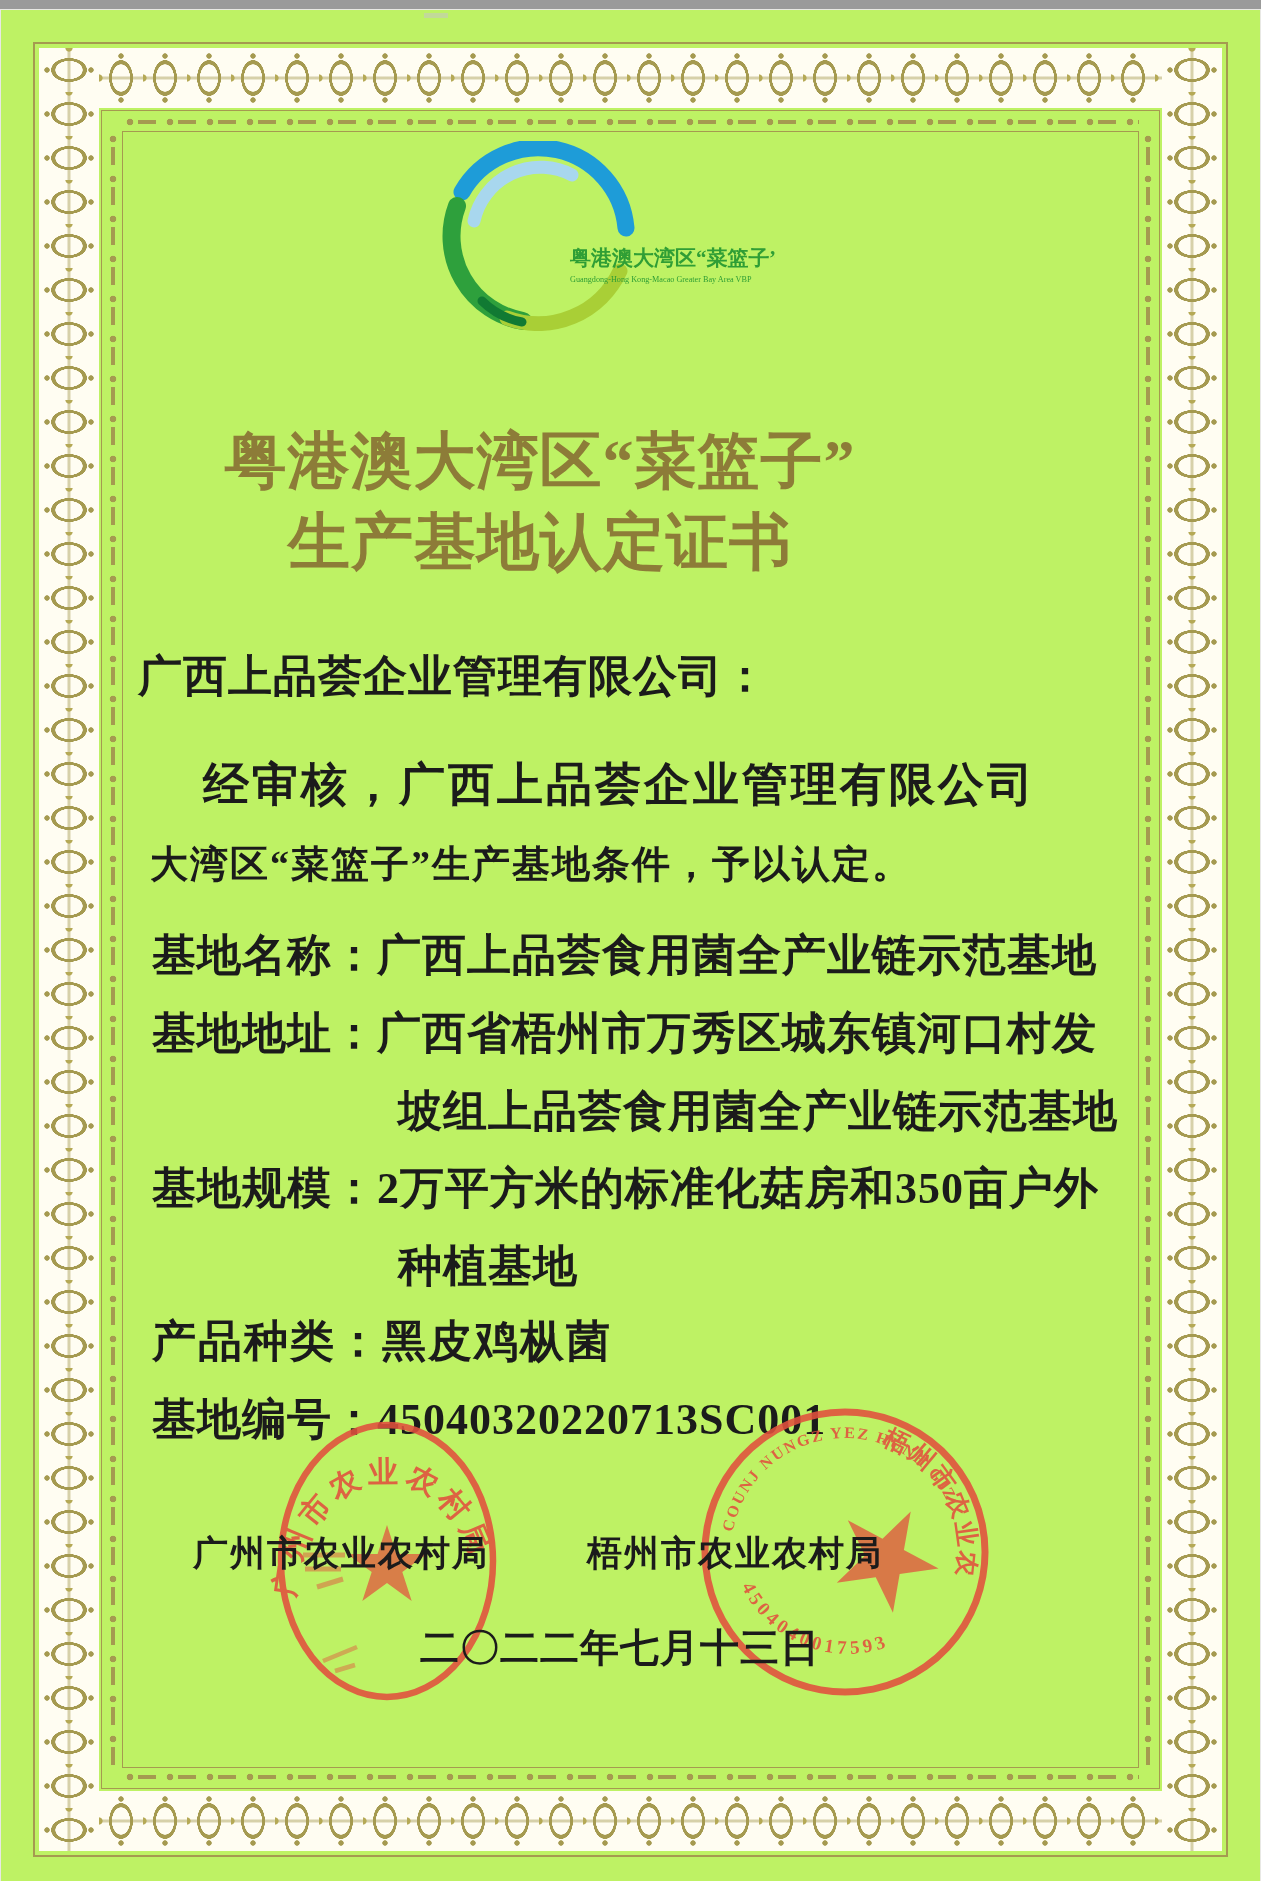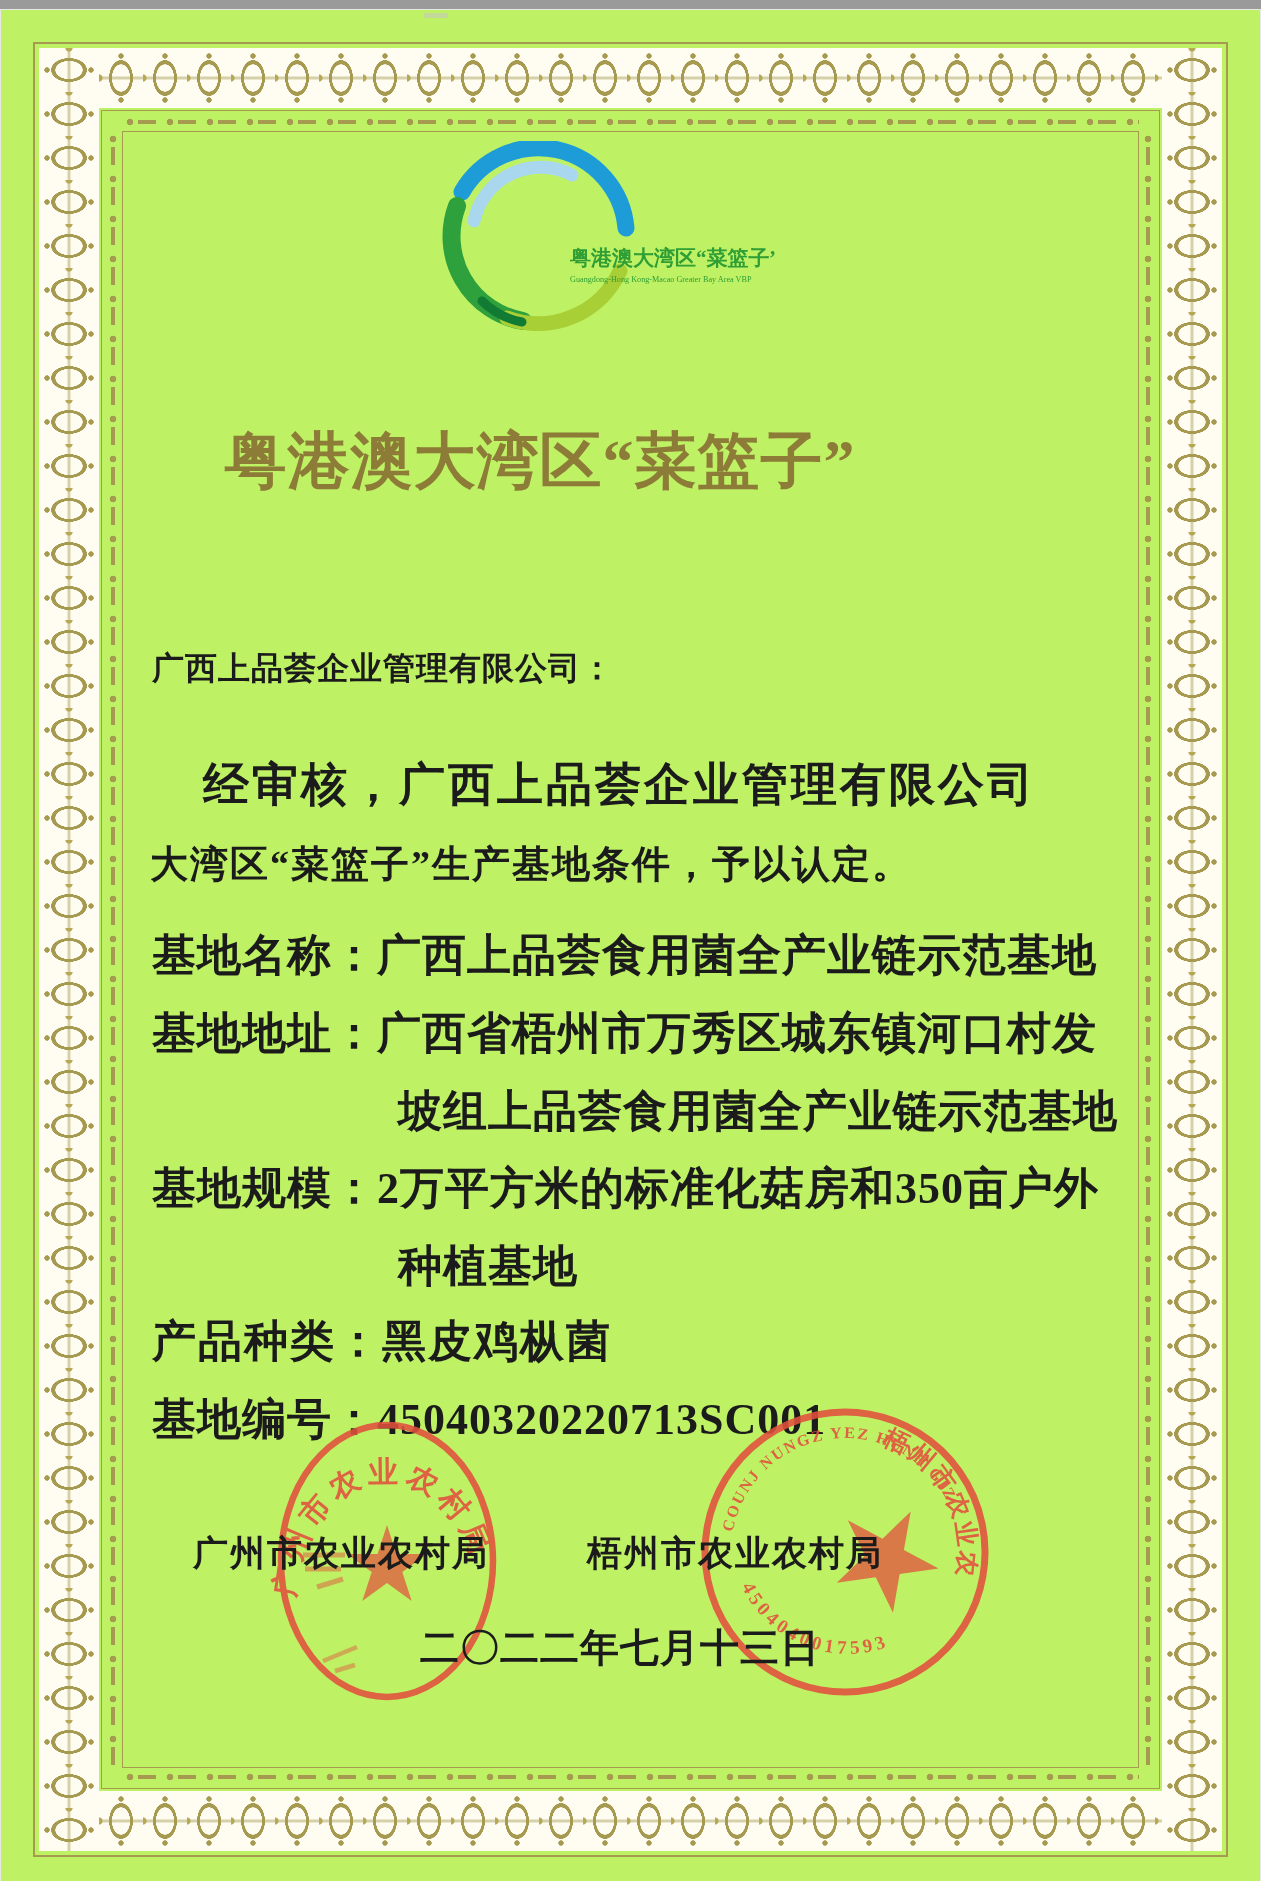--- a/index.html
+++ b/index.html
@@ -60,21 +60,21 @@
 
   
   .abs{position:absolute;white-space:nowrap;}
   .logo-svg{left:430px;top:132px;}
   .title{
     left:110px;top:412px;width:860px;text-align:center;
     color:#8d7c38;font-weight:700;font-size:62px;line-height:81px;
     letter-spacing:1px;white-space:nowrap;
   }
   .blacktext{color:#1b1b1b;font-weight:700;}
-  .recipient{left:152px;top:638px;font-size:32px;letter-spacing:1px;}
+  .recipient{left:138px;top:638px;font-size:44px;letter-spacing:1px;}
   .para1{left:203px;top:745px;font-size:46px;letter-spacing:3px;}
   .para2{left:150px;top:830px;font-size:38px;letter-spacing:2px;}
   .f1{left:152px;top:917px;font-size:44px;letter-spacing:1px;}
   .f2{left:152px;top:995px;font-size:44px;letter-spacing:1px;}
   .f3{left:398px;top:1073px;font-size:44px;letter-spacing:1px;}
   .f4{left:152px;top:1150px;font-size:44px;letter-spacing:1px;}
   .f5{left:398px;top:1228px;font-size:44px;letter-spacing:1px;}
   .f6{left:152px;top:1303px;font-size:44px;letter-spacing:2px;}
   .f7{left:152px;top:1381px;font-size:44px;letter-spacing:1px;}
   .f8{left:152px;top:1458px;font-size:44px;letter-spacing:1px;}
@@ -108,20 +108,21 @@
     <path d="M 44 80 A 68 68 0 0 1 142 34" fill="none" stroke="#a8d7ee" stroke-width="13" stroke-linecap="round"></path>
     <path d="M 27 65 A 86 86 0 0 0 93 180" fill="none" stroke="#2ea03c" stroke-width="18" stroke-linecap="round"></path>
     <path d="M 77 177 A 90 90 0 0 0 190 130" fill="none" stroke="#a9cf36" stroke-width="15" stroke-linecap="round"></path>
     <path d="M 52 160 A 78 78 0 0 0 92 181" fill="none" stroke="#117a33" stroke-width="9" stroke-linecap="round"></path>
     <text x="140" y="124" font-size="21" font-weight="bold" fill="#2f9e35">粤港澳大湾区“菜篮子”</text>
     <text x="140" y="141" font-size="8.2" fill="#2f9e35">Guangdong-Hong Kong-Macao Greater Bay Area VBP</text>
   </svg>
 
   <div class="abs title">
     <div>粤港澳大湾区“菜篮子”</div>
+    <div>生产基地认定证书</div>
   </div>
 
   <div class="abs blacktext recipient">广西上品荟企业管理有限公司：</div>
 
   <div class="abs blacktext para1">经审核，广西上品荟企业管理有限公司</div>
   <div class="abs blacktext para2">大湾区“菜篮子”生产基地条件，予以认定。</div>
 
   <div class="abs blacktext f1">基地名称：广西上品荟食用菌全产业链示范基地</div>
   <div class="abs blacktext f2">基地地址：广西省梧州市万秀区城东镇河口村发</div>
   <div class="abs blacktext f3">坡组上品荟食用菌全产业链示范基地</div>

